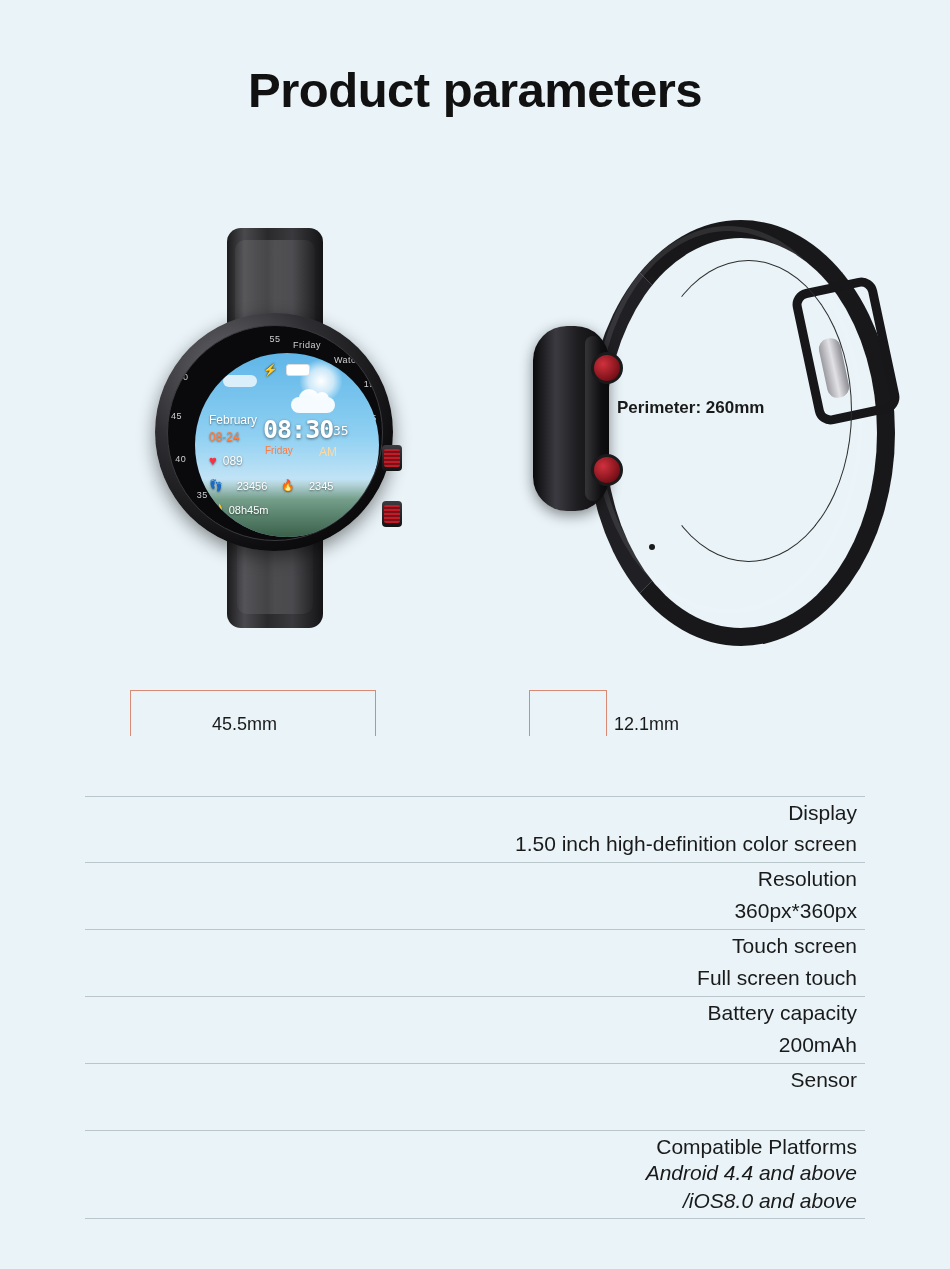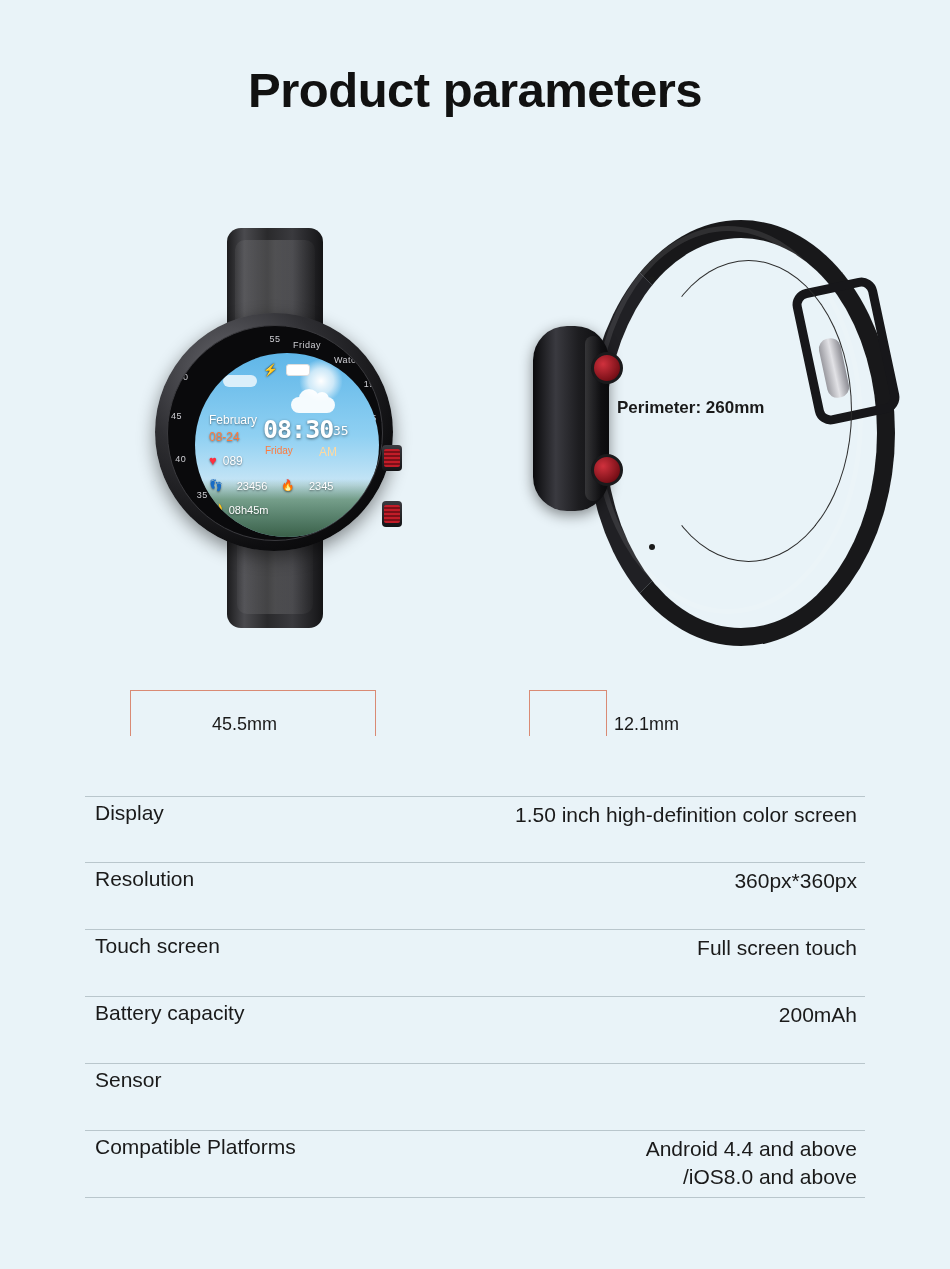--- a/index.html
+++ b/index.html
@@ -294,26 +294,27 @@
     color: #1a1a1a;
   }
 
   
   .spec-table {
     margin: 38px 85px 0 85px;
     width: 780px;
   }
   .spec-row {
     display: flex;
-    align-items: flex-start;
+    align-items: flex-end;
     justify-content: space-between;
     border-bottom: 1.2px solid #b9c6cc;
     min-height: 67px;
     padding: 4px 8px 4px 10px;
     box-sizing: border-box;
+    flex-direction: column;
   }
   .spec-row:first-child { border-top: 1.2px solid #b9c6cc; }
   .spec-key {
     font-size: 21px;
     color: #1a1a1a;
     white-space: nowrap;
   }
   .spec-val {
     font-size: 21px;
     color: #1a1a1a;
@@ -434,16 +435,16 @@
   </div>
   <div class="spec-row">
     <div class="spec-key">Battery capacity</div>
     <div class="spec-val">200mAh</div>
   </div>
   <div class="spec-row">
     <div class="spec-key">Sensor</div>
   </div>
   <div class="spec-row">
     <div class="spec-key">Compatible Platforms</div>
-    <div class="spec-val" style="white-space:pre-line;">Android 4.4 and above
+    <div class="spec-val" style="white-space:pre-line;font-style:italic;">Android 4.4 and above
 /iOS8.0 and above</div>
   </div>
 </div>
 
 </body></html>

